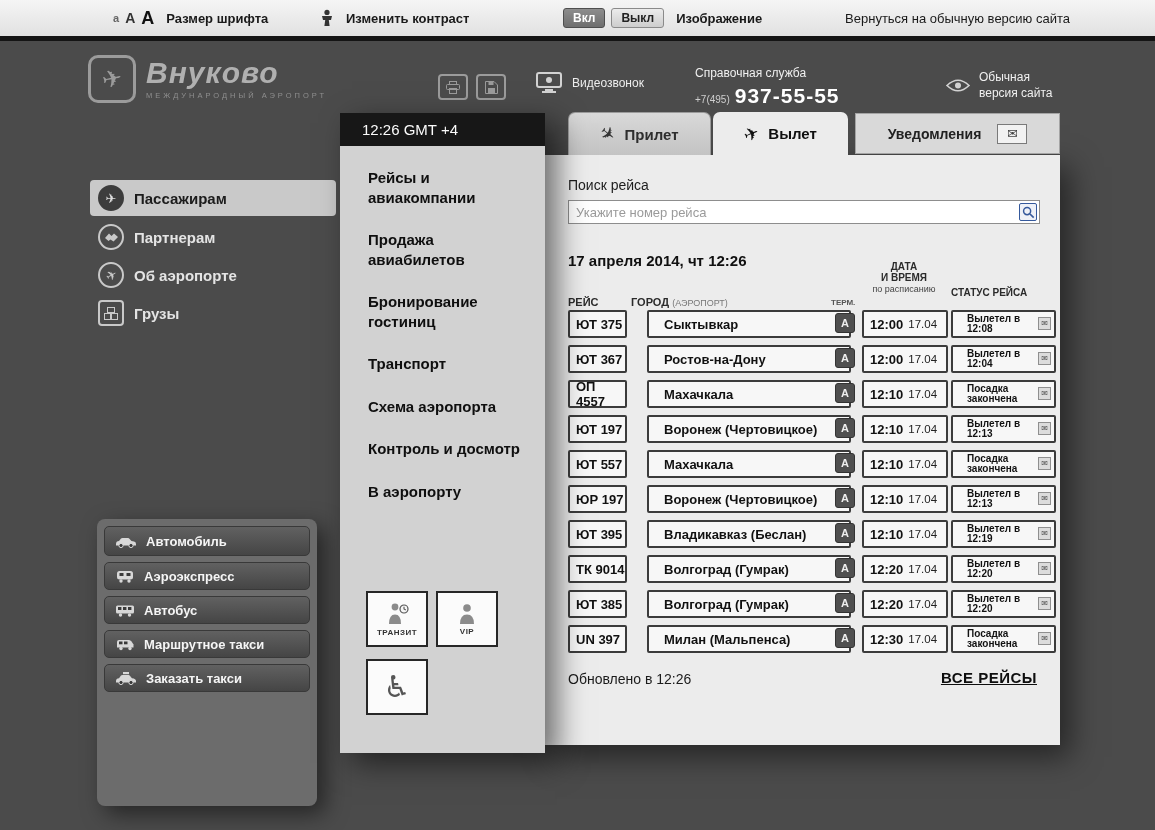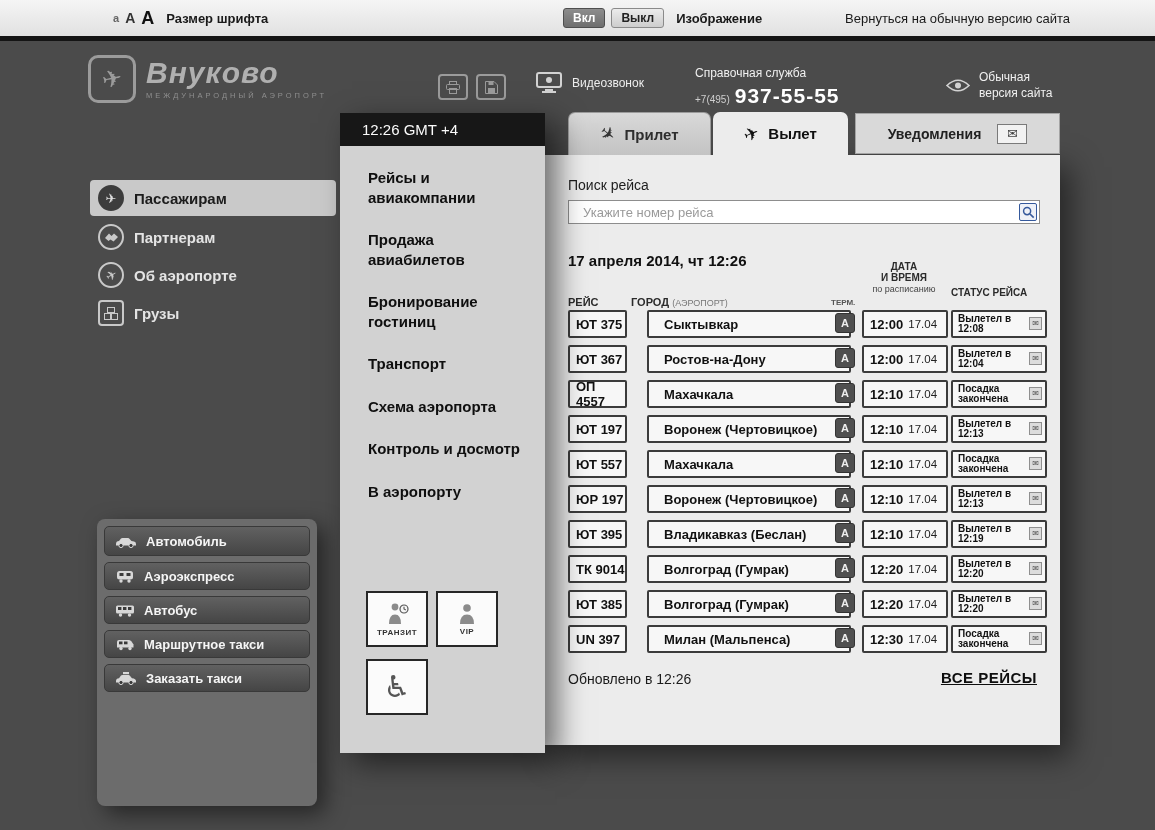--- a/index.html
+++ b/index.html
@@ -97,21 +97,21 @@
   .tab-dep .tab-plane{transform:rotate(-22deg);color:#111;}
   .tab-notif{position:absolute;left:855px;top:113px;width:205px;height:41px;background:#d9d9d9;
              border:1px solid #a4a4a4;box-sizing:border-box;display:flex;align-items:center;
              justify-content:center;gap:16px;font-size:14px;font-weight:bold;color:#222;cursor:pointer;z-index:5;}
   .notif-env{width:28px;height:18px;border:1px solid #7a7a7a;background:#f2f2f2;display:flex;
              align-items:center;justify-content:center;font-size:13px;color:#444;line-height:1;}
 
   .search-title{position:absolute;left:23px;top:22px;font-size:14px;color:#1d1d1d;}
   .search-wrap{position:absolute;left:23px;top:45px;width:472px;height:24px;}
   .search-wrap input{width:100%;height:100%;border:1px solid #8d8d8d;background:#fff;font-size:13px;
-                     padding:0 28px 0 14px;box-sizing:border-box;color:#333;font-family:inherit;}
+                     padding:0 28px 0 7px;box-sizing:border-box;color:#333;font-family:inherit;}
   .search-wrap input::placeholder{color:#9a9a9a;}
   .search-btn{position:absolute;right:3px;top:3px;width:18px;height:18px;background:#eef1f7;
               border:1px solid #35599c;border-radius:2px;cursor:pointer;display:flex;
               align-items:center;justify-content:center;padding:0;}
   .date-heading{position:absolute;left:23px;top:97px;font-size:15px;font-weight:bold;color:#101010;}
 
   .h-col{position:absolute;color:#2b2b2b;font-weight:bold;}
   .h-flight{left:23px;top:141px;font-size:11px;}
   .h-city{left:86px;top:141px;font-size:11px;}
   .h-city .note{font-size:9px;color:#777;font-weight:normal;}
@@ -127,41 +127,50 @@
         border-radius:2px;font-weight:bold;font-size:13px;color:#111;display:flex;align-items:center;
         box-sizing:content-box;}
   .b-flight{left:23px;width:49px;padding-left:6px;cursor:pointer;}
   .b-city{left:85px;width:185px;padding-left:15px;cursor:pointer;margin-left:17px;}
   .b-term{position:absolute;left:290px;top:3px;width:20px;height:20px;background:#4f4f4f;
           border:1px solid #333;border-radius:3px;color:#efefef;font-size:11px;font-weight:bold;
           display:flex;align-items:center;justify-content:center;box-sizing:border-box;}
   .b-time{left:317px;width:76px;padding-left:6px;}
   .b-time .t{font-size:13px;font-weight:bold;}
   .b-time .d{font-size:11.5px;font-weight:normal;color:#222;margin-left:5px;}
-  .b-status{left:406px;width:66px;padding:0 21px 0 5px;font-size:10px;line-height:10.5px;}
+  .b-status{left:406px;width:66px;padding:0 21px 0 14px;font-size:10px;line-height:10.5px;}
   .b-status .st{white-space:pre-line;}
   .sub-ico{position:absolute;right:3px;top:5px;width:13px;height:13px;background:#dcdcdc;
            border:1px solid #8f8f8f;display:flex;align-items:center;justify-content:center;
            font-size:8px;color:#555;cursor:pointer;box-sizing:border-box;line-height:1;}
   .updated{position:absolute;left:23px;top:516px;font-size:14px;color:#1b1b1b;}
   .all-flights{position:absolute;right:23px;top:514px;font-size:15px;font-weight:bold;color:#0e0e0e;
                text-decoration:underline;letter-spacing:.5px;cursor:pointer;}
   svg{display:block;}
 </style>
 </head>
 <body>
 
 <div>
 
   <div class="topbar">
     <div class="tb-group" style="left:113px;">
       <span class="fs-letter fs-1">а</span>
       <span class="fs-letter fs-2">А</span>
       <span class="fs-letter fs-3">А</span>
       <span class="tb-label">Размер шрифта</span>
+    </div>
+    <div class="tb-group" style="left:320px;">
+      <span>
+        <svg width="14" height="18" viewBox="0 0 14 18">
+            <circle cx="7" cy="3.4" r="2.6" fill="#333"></circle>
+            <path d="M2 7 h10 l-1 4 h-2.2 l.8 6 h-5.2 l.8-6 H3 Z" fill="#333"></path>
+          </svg>
+      </span>
+      <span class="tb-label">Изменить контраст</span>
     </div>
     <div class="tb-group" style="left:563px;">
       <button class="tb-btn tb-btn-on">Вкл</button>
       <button class="tb-btn tb-btn-off">Выкл</button>
       <span class="tb-label">Изображение</span>
     </div>
     <div class="tb-back">Вернуться на обычную версию сайта</div>
   </div>
 
   <div class="logo">

